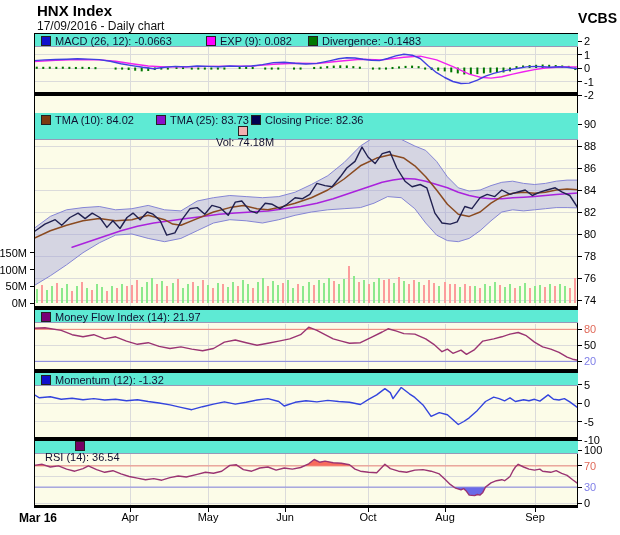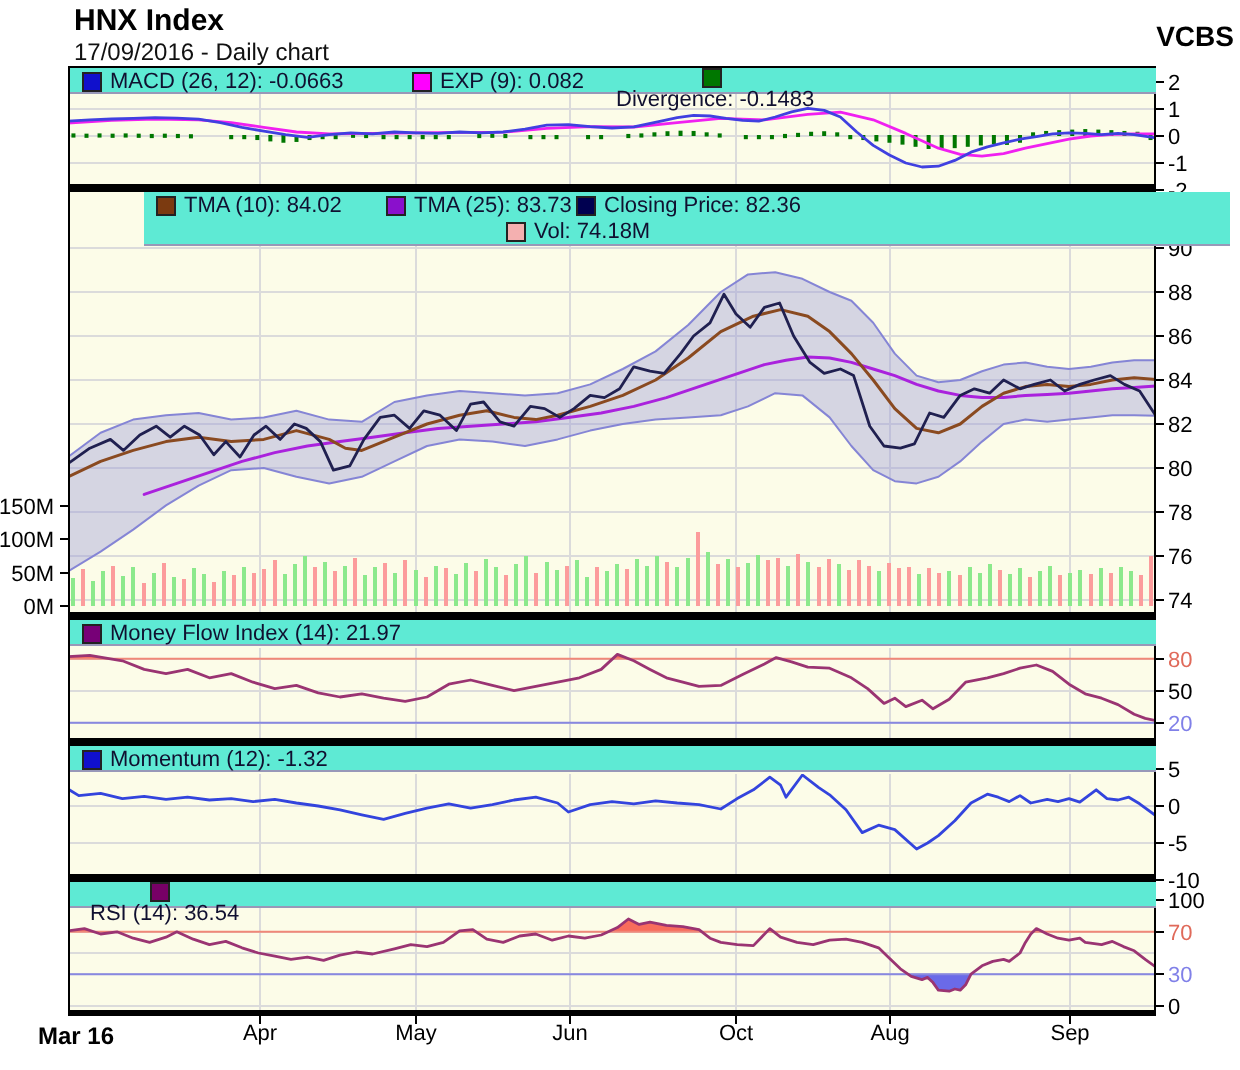--- a/index.html
+++ b/index.html
@@ -425,43 +425,43 @@
 
   <div class="legend-bar" id="lg-macd" style="top:34px;height:13px;">
     <span class="lg-item" style="left: 6px;">
         <span class="sq" style="background: rgb(16, 16, 204);"></span>
         <span>MACD (26, 12): -0.0663</span>
       </span>
     <span class="lg-item" style="left: 171px;">
         <span class="sq" style="background: rgb(255, 0, 255);"></span>
         <span>EXP (9): 0.082</span>
       </span>
-    <span class="lg-item" style="left: 273px; flex-direction: column;">
+    <span class="lg-item" style="left: 273px;">
         <span class="sq" style="background: rgb(0, 119, 0);"></span>
         <span>Divergence: -0.1483</span>
       </span>
   </div>
 
-  <div class="legend-bar" id="lg-price" style="top:96px;height:27px;margin-left:37px;">
+  <div class="legend-bar" id="lg-price" style="top:113px;height:27px;">
     <div class="lg-row" id="lg-price-r1">
       <span class="lg-item" style="left: 6px;">
           <span class="sq" style="background: rgb(123, 58, 16);"></span>
           <span>TMA (10): 84.02</span>
         </span>
       <span class="lg-item" style="left: 121px;">
           <span class="sq" style="background: rgb(138, 16, 204);"></span>
           <span>TMA (25): 83.73</span>
         </span>
       <span class="lg-item" style="left: 216px;">
           <span class="sq" style="background: rgb(0, 0, 80);"></span>
           <span>Closing Price: 82.36</span>
         </span>
     </div>
     <div class="lg-row" id="lg-price-r2">
-      <span class="lg-item" style="left: 181px;">
+      <span class="lg-item" style="left: 181px; flex-direction: column;">
           <span class="sq" style="background: rgb(244, 176, 176);"></span>
           <span>Vol: 74.18M</span>
         </span>
     </div>
   </div>
 
   <div class="legend-bar" id="lg-mfi" style="top:310px;height:13px;">
     <span class="lg-item" style="left: 6px;">
         <span class="sq" style="background: rgb(119, 0, 119);"></span>
         <span>Money Flow Index (14): 21.97</span>

